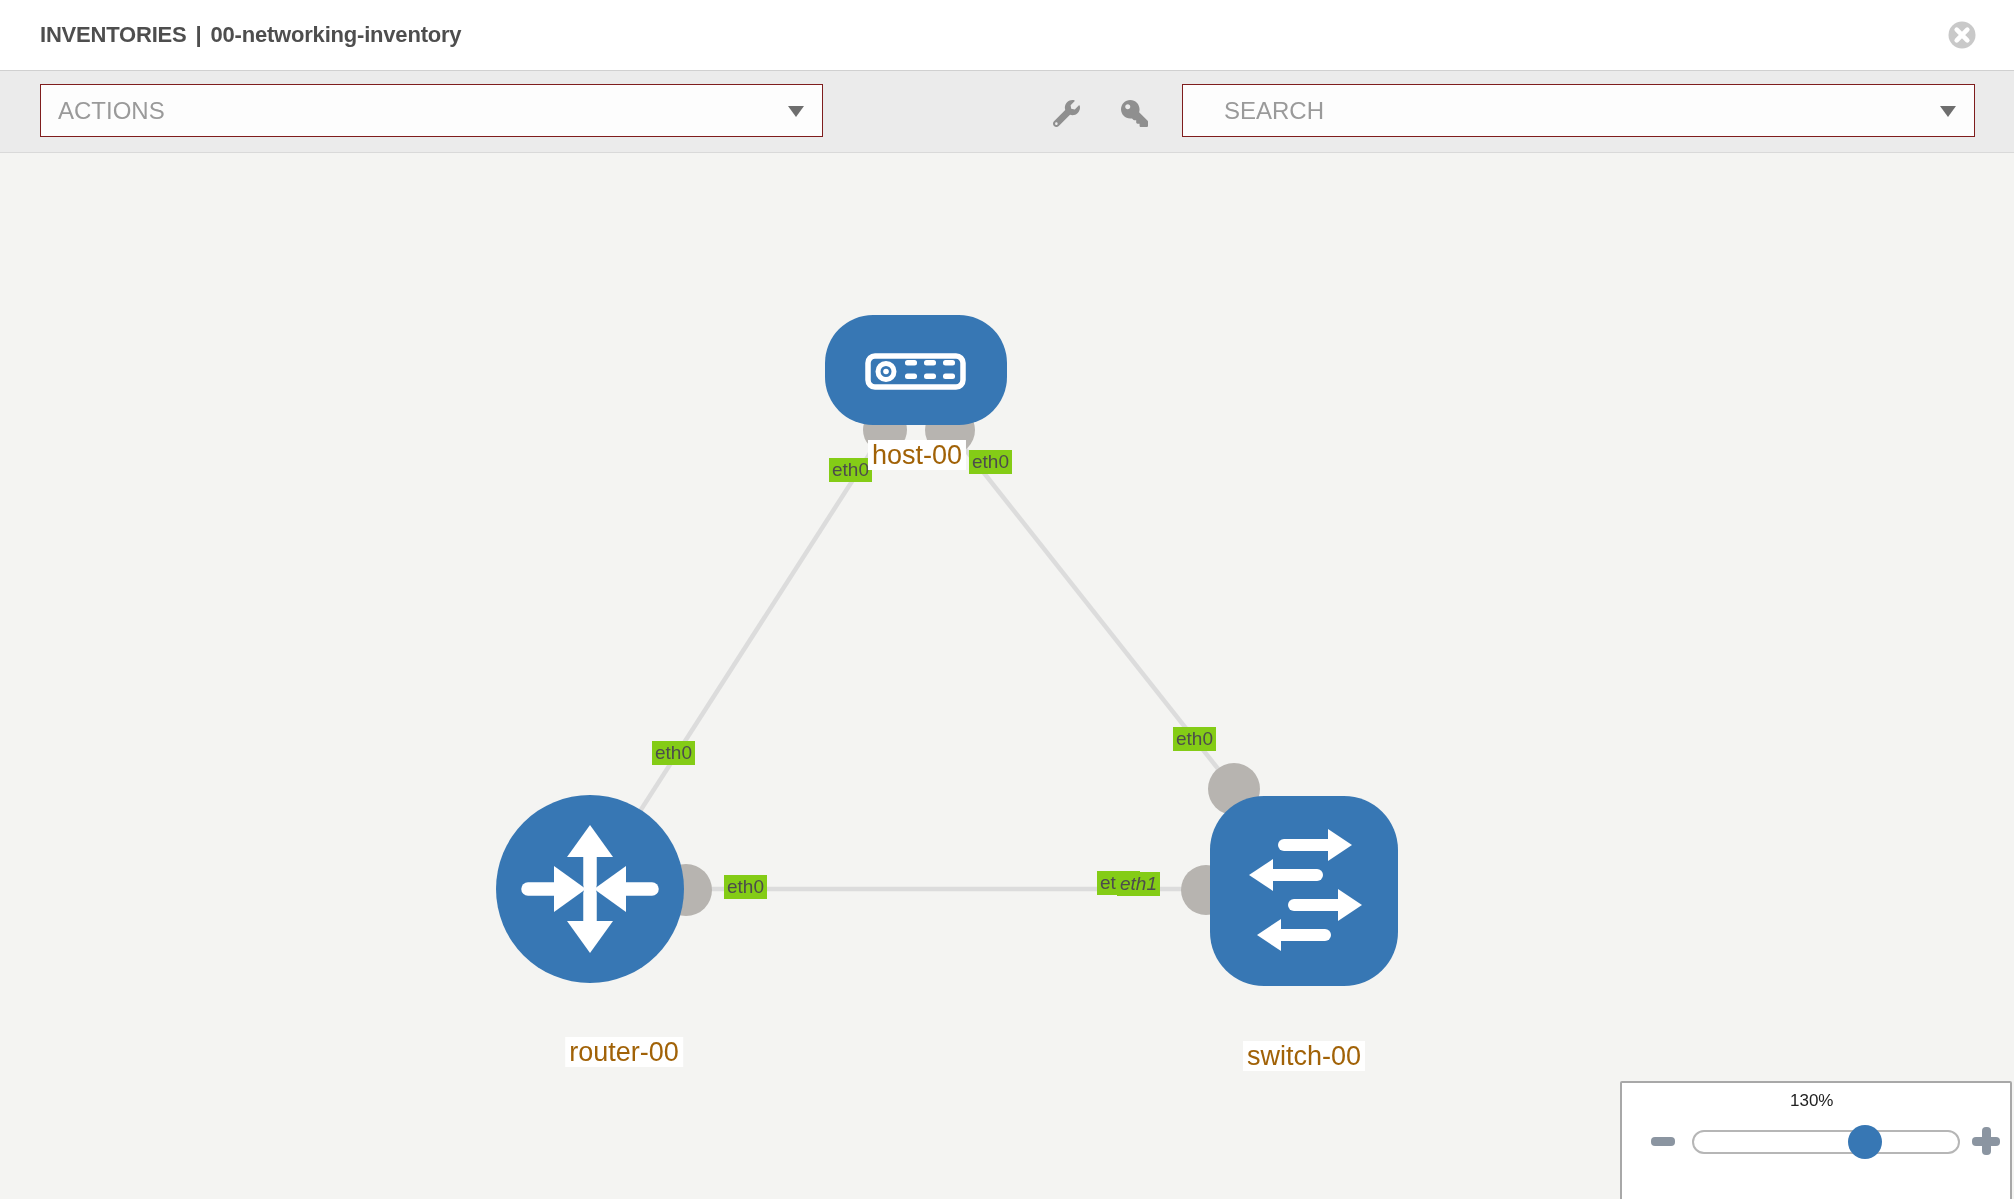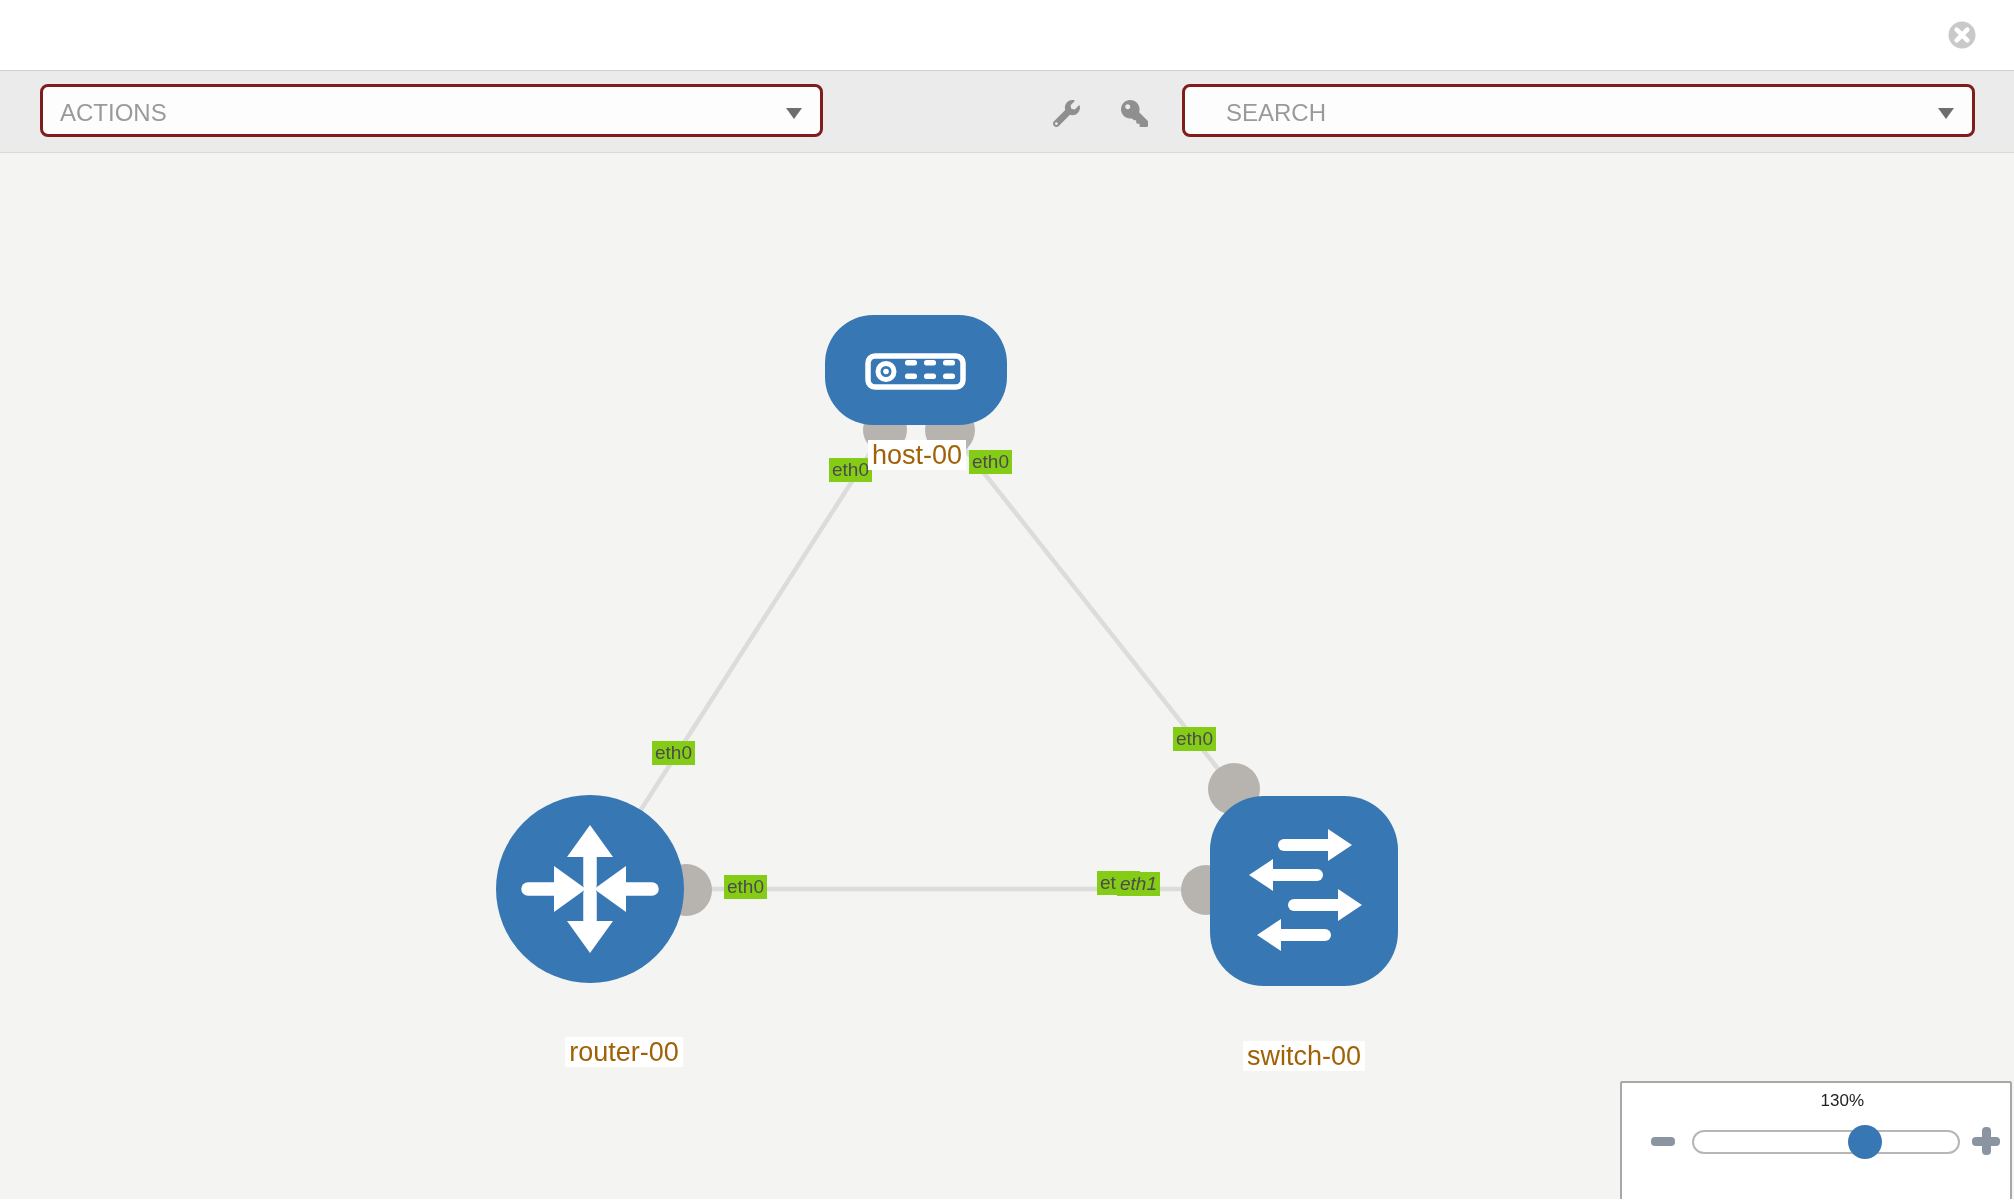--- a/index.html
+++ b/index.html
@@ -22,21 +22,21 @@
   .page-title .sep { margin: 0 9px; }
   .close-btn { position: absolute; right: 38px; top: 21px; width: 28px; height: 28px; cursor: pointer; }
 
   
   .toolbar {
     position: relative; width: 100%; height: 82px;
     background: #ebebeb; border-bottom: 1px solid #d9d9d9;
   }
   .dropdown {
     position: absolute; top: 13px; height: 53px;
-    background: #fdfdfd; border: 3px solid #7f1d1d; border-radius: 8px;
+    background: #fdfdfd; border: 1px solid #7f1d1d; border-radius: 0;
   }
   .dropdown .dd-label {
     display: block; padding-left: 17px; line-height: 51px;
     font-size: 24px; color: #9a9a9a; white-space: nowrap;
   }
   .dropdown .caret {
     position: absolute; right: 18px; top: 21px; width: 0; height: 0;
     border-left: 8px solid transparent; border-right: 8px solid transparent;
     border-top: 11px solid #6e6e6e;
   }
@@ -65,21 +65,21 @@
     transform: translateX(-50%);
   }
 
   
   .zoom-panel {
     position: absolute; left: 1620px; top: 928px; width: 392px; height: 132px;
     background: #ffffff; border: 2px solid #a8a8a8; border-radius: 2px;
   }
   .zoom-level {
     position: absolute; left: 168px; top: 8px; width: 74px;
-    text-align: right; font-size: 17px; color: #222222;
+    text-align: left; font-size: 17px; color: #222222;
   }
   .zoom-minus {
     position: absolute; left: 29px; top: 54px; width: 24px; height: 9px;
     background: #8b95a1; border-radius: 4px; cursor: pointer;
   }
   .zoom-plus { position: absolute; left: 350px; top: 44px; width: 28px; height: 28px; cursor: pointer; }
   .zoom-plus .h { position: absolute; left: 0; top: 10px; width: 28px; height: 9px; background: #8b95a1; border-radius: 4px; }
   .zoom-plus .v { position: absolute; left: 10px; top: 0; width: 9px; height: 28px; background: #8b95a1; border-radius: 4px; }
   .zoom-track {
     position: absolute; left: 70px; top: 47px; width: 268px; height: 24px;
@@ -87,20 +87,23 @@
   }
   .zoom-thumb {
     position: absolute; left: 226px; top: 42px; width: 34px; height: 34px;
     background: #3777b4; border-radius: 50%; cursor: grab;
   }
 </style>
 </head>
 <body>
 
 <div class="titlebar">
+  <div class="page-title">
+    <span>INVENTORIES</span><span class="sep">|</span><span>00-networking-inventory</span>
+  </div>
   <svg class="close-btn" viewBox="0 0 28 28">
     <circle cx="14" cy="14" r="13.5" fill="#c9c9c9"></circle>
     <path d="M8.7 8.7 L19.3 19.3 M19.3 8.7 L8.7 19.3" stroke="#ffffff" stroke-width="4.6" stroke-linecap="round" fill="none"></path>
   </svg>
 </div>
 
 <div class="toolbar">
   <div class="dropdown dd-actions">
     <span class="dd-label">ACTIONS</span>
     <span class="caret"></span>

